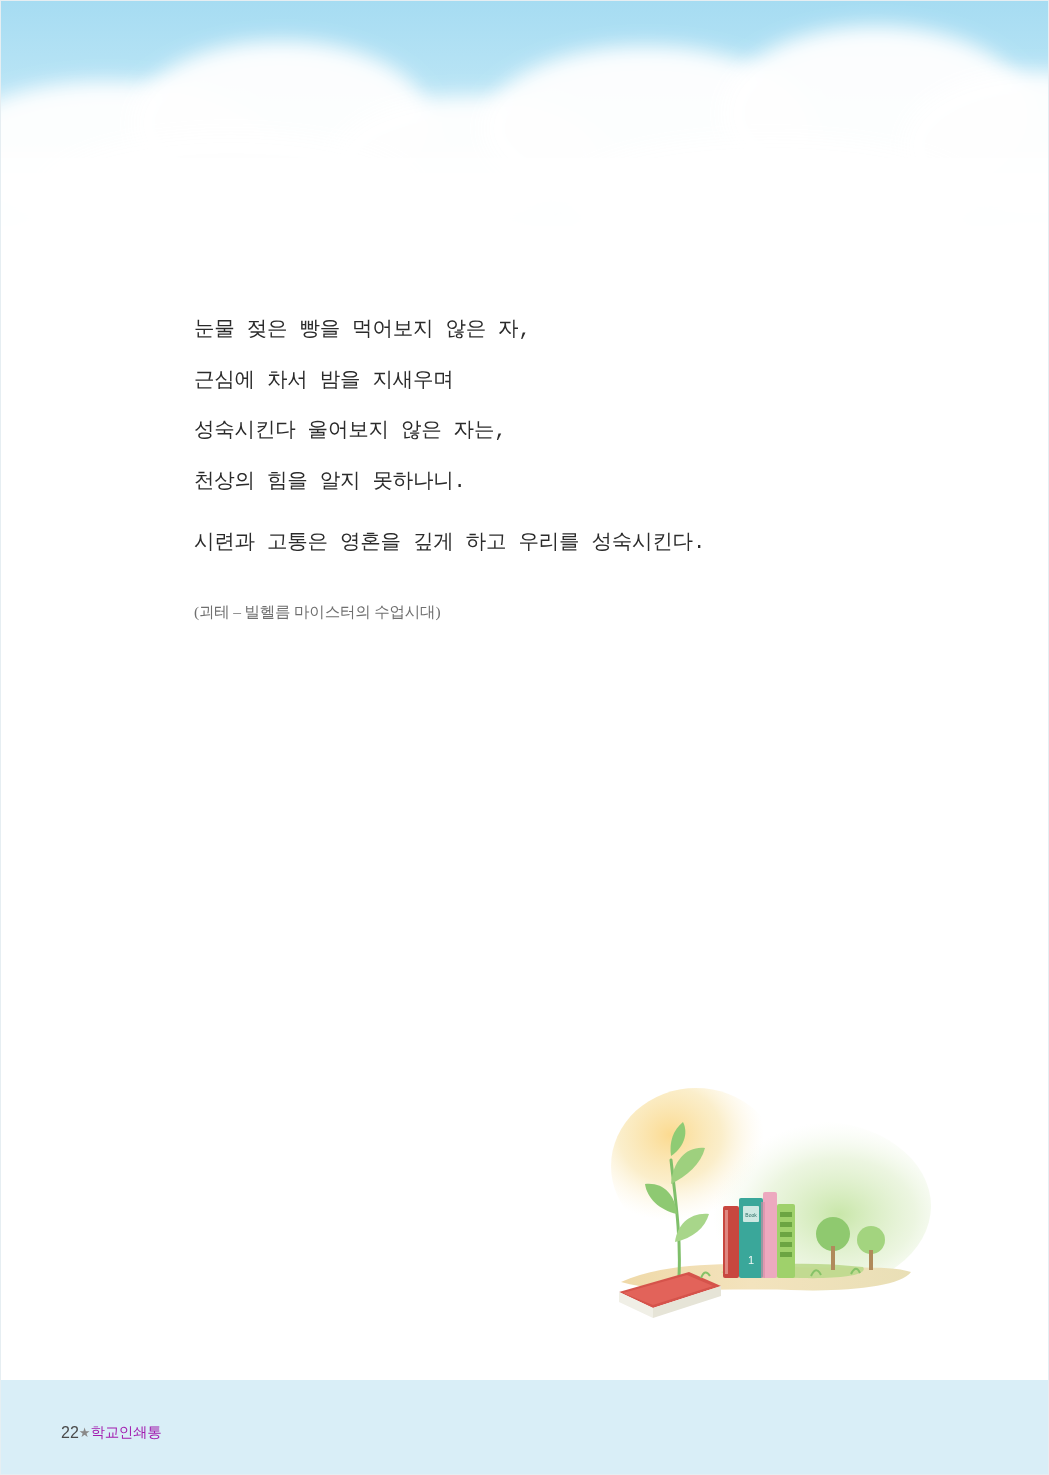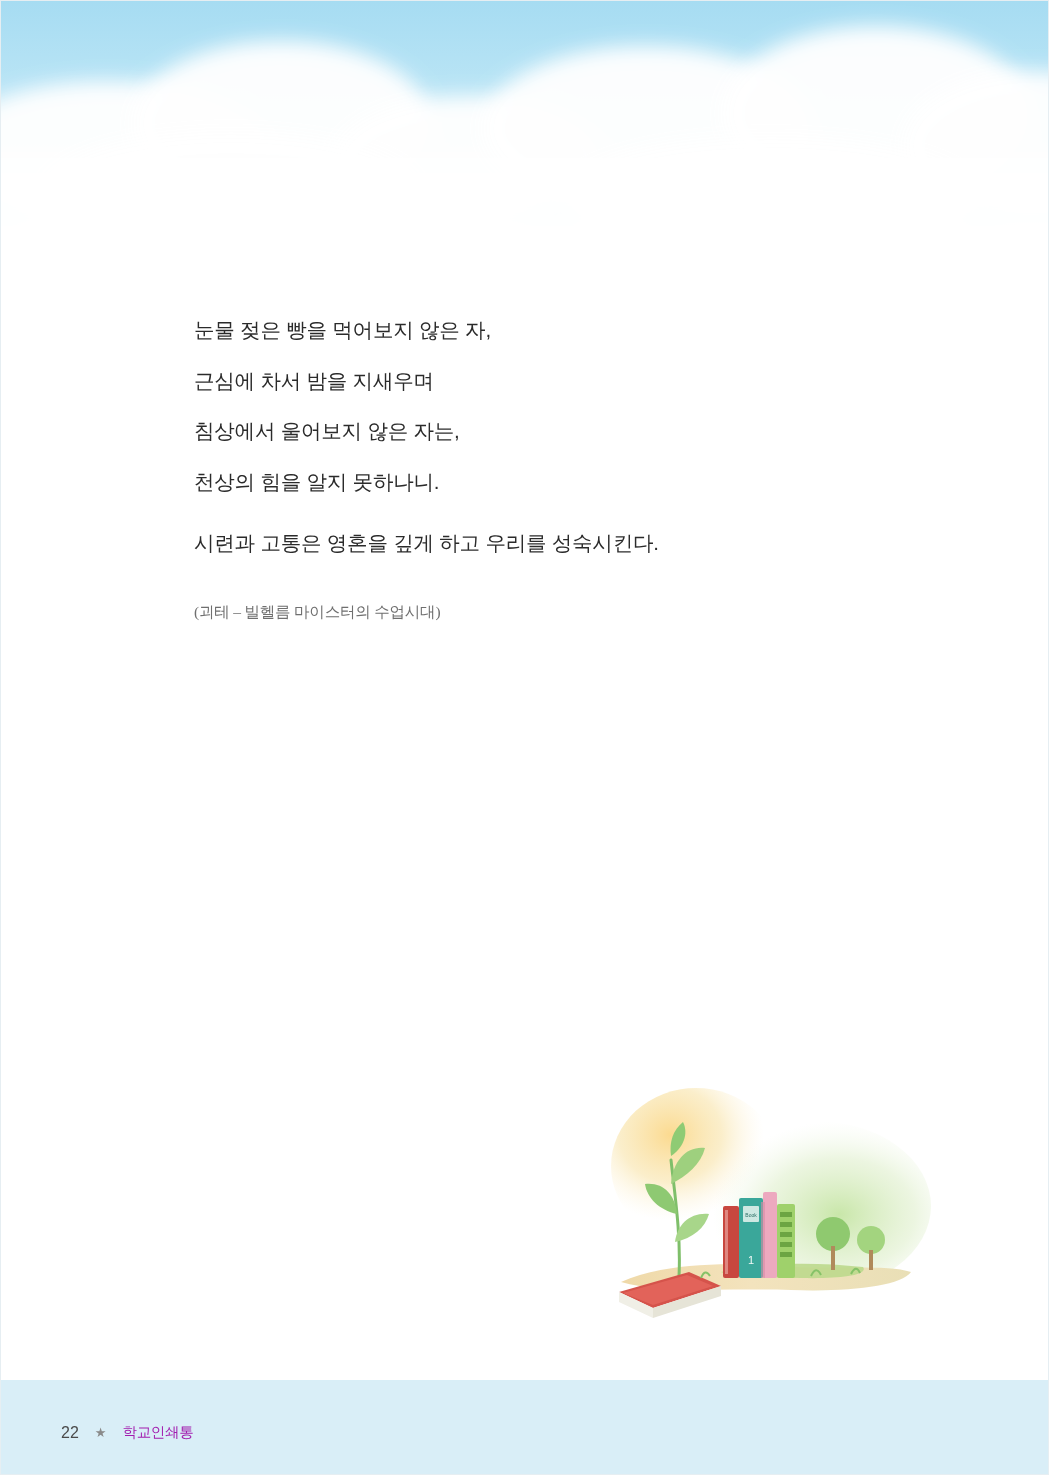--- a/index.html
+++ b/index.html
@@ -64,20 +64,21 @@
     top: 318px;
     width: 700px;
   }
   .poem-line {
     font-size: 20.5px;
     line-height: 1.05;
     color: #2b2b2b;
     letter-spacing: -0.2px;
     margin: 0 0 29px 0;
     white-space: nowrap;
+    font-family: Liberation Mono, monospace;
   }
   .poem-line.gap-top { margin-top: 16px; }
   .poem-line.emphasis { margin-top: 40px; margin-bottom: 0; }
   .poem-source {
     margin-top: 48px;
     font-size: 15.5px;
     color: #6f6f6f;
     letter-spacing: -0.2px;
     white-space: nowrap;
     font-family: Liberation Serif, serif;
@@ -101,21 +102,21 @@
     width: 1049px;
     height: 94px;
     background: #d9eef7;
   }
   .footer-inner {
     position: absolute;
     left: 60px;
     bottom: 33px;
     display: flex;
     align-items: flex-end;
-    gap: 16px;
+    gap: 0;
   }
   .page-number {
     font-size: 16px;
     color: #4a4a4a;
     line-height: 1;
   }
   .footer-star {
     color: #8a8a8a;
     font-size: 13px;
     line-height: 1.25;
@@ -140,21 +141,21 @@
     <div class="cloud c5"></div>
     <div class="cloud c6"></div>
     <div class="cloud c7"></div>
     <div class="cloud c8"></div>
     <div class="cloud-band"></div>
   </div>
 
   <div class="poem">
     <p class="poem-line">눈물 젖은 빵을 먹어보지 않은 자,</p>
     <p class="poem-line">근심에 차서 밤을 지새우며</p>
-    <p class="poem-line">침상에서 울어보지 않은 자는,</p>
+    <p class="poem-line">성숙시킨다 울어보지 않은 자는,</p>
     <p class="poem-line gap-top">천상의 힘을 알지 못하나니.</p>
     <p class="poem-line emphasis">시련과 고통은 영혼을 깊게 하고 우리를 성숙시킨다.</p>
     <p class="poem-source">(괴테 – 빌헬름 마이스터의 수업시대)</p>
   </div>
 
   <div class="illustration">
     <svg width="330" height="240" viewBox="0 0 330 240" xmlns="http://www.w3.org/2000/svg">
       <defs>
         <radialGradient id="glowSun" cx="35%" cy="30%" r="55%">
           <stop offset="0%" stop-color="#fbd88a" stop-opacity="0.95"></stop>

